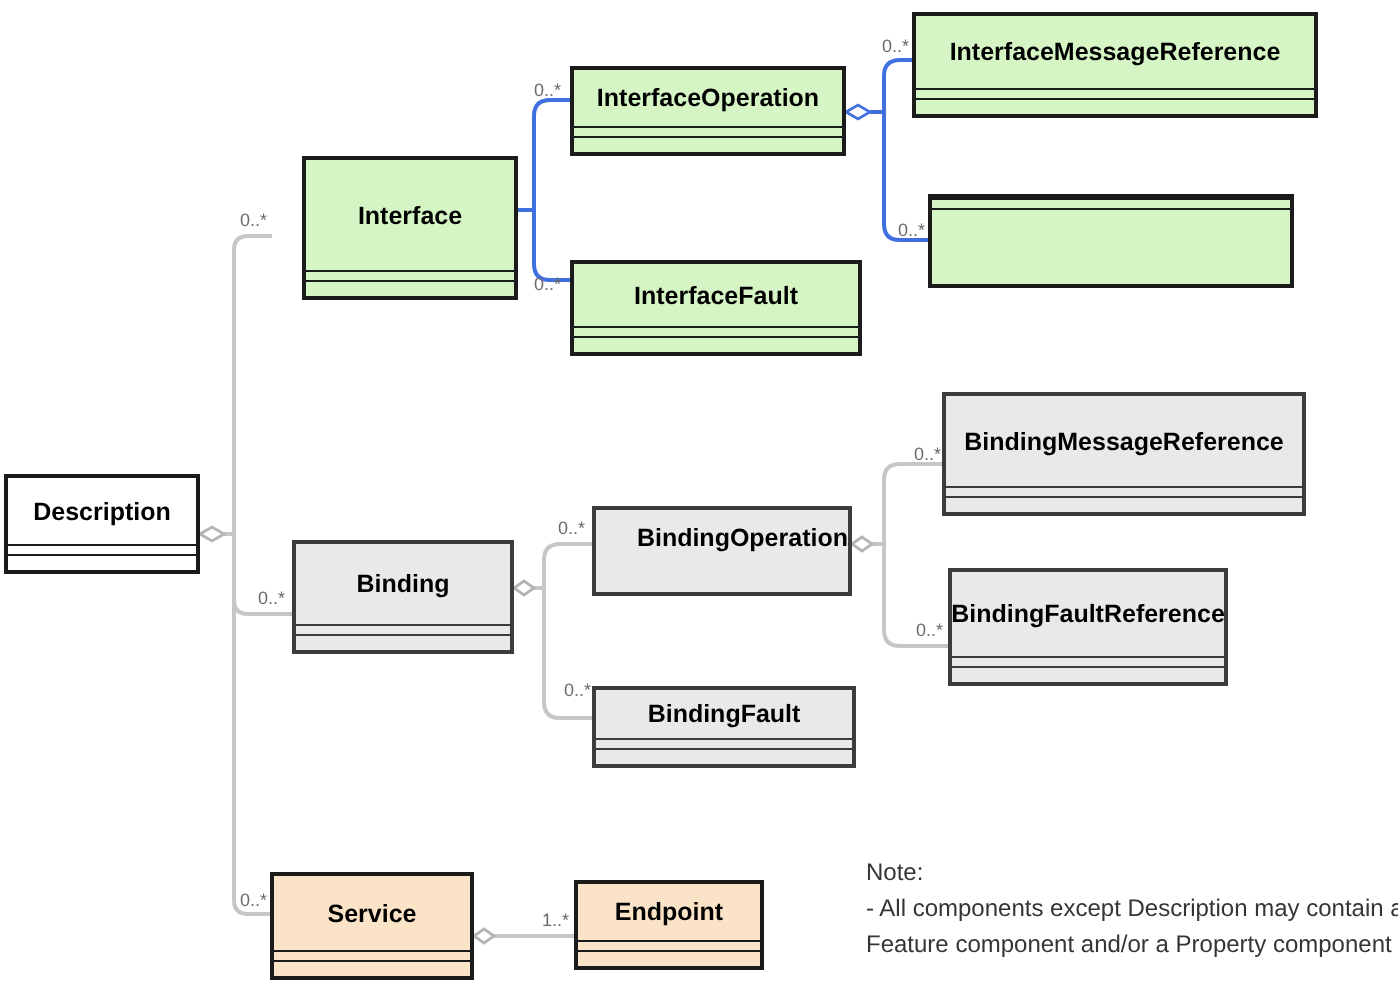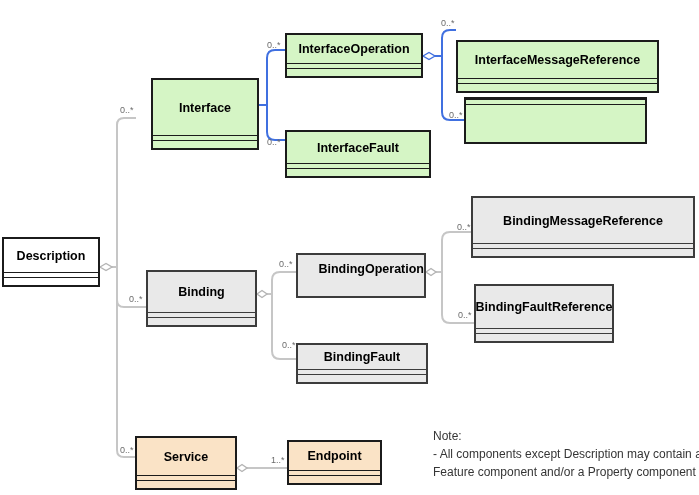--- a/index.html
+++ b/index.html
@@ -92,21 +92,21 @@
     <div class="c1"></div>
     <div class="c2"></div>
   </div>
 
   <div class="node green" style="left:285px;top:33px;width:138px;height:45px;">
     <div class="title">InterfaceOperation</div>
     <div class="c1"></div>
     <div class="c2"></div>
   </div>
 
-  <div class="node green" style="left:456px;top:6px;width:203px;height:53px;margin-top:34px;">
+  <div class="node green" style="left:456px;top:6px;width:203px;height:53px;">
     <div class="title">InterfaceMessageReference</div>
     <div class="c1"></div>
     <div class="c2"></div>
   </div>
 
   <div class="node green" style="left:464px;top:97px;width:183px;height:47px;">
     <div class="c1"></div>
     <div class="c2"></div>
   </div>
 
@@ -121,21 +121,21 @@
     <div class="c1"></div>
     <div class="c2"></div>
   </div>
 
   <div class="node grayfill" style="left:296px;top:253px;width:130px;height:45px;align-items:flex-end;">
     <div class="title">BindingOperation</div>
     <div class="c1"></div>
     <div class="c2"></div>
   </div>
 
-  <div class="node grayfill" style="left:471px;top:196px;width:224px;height:62px;">
+  <div class="node grayfill" style="left:471px;top:196px;width:182px;height:62px;">
     <div class="title">BindingMessageReference</div>
     <div class="c1"></div>
     <div class="c2"></div>
   </div>
 
   <div class="node grayfill" style="left:474px;top:284px;width:140px;height:59px;">
     <div class="title">BindingFaultReference</div>
     <div class="c1"></div>
     <div class="c2"></div>
   </div>

